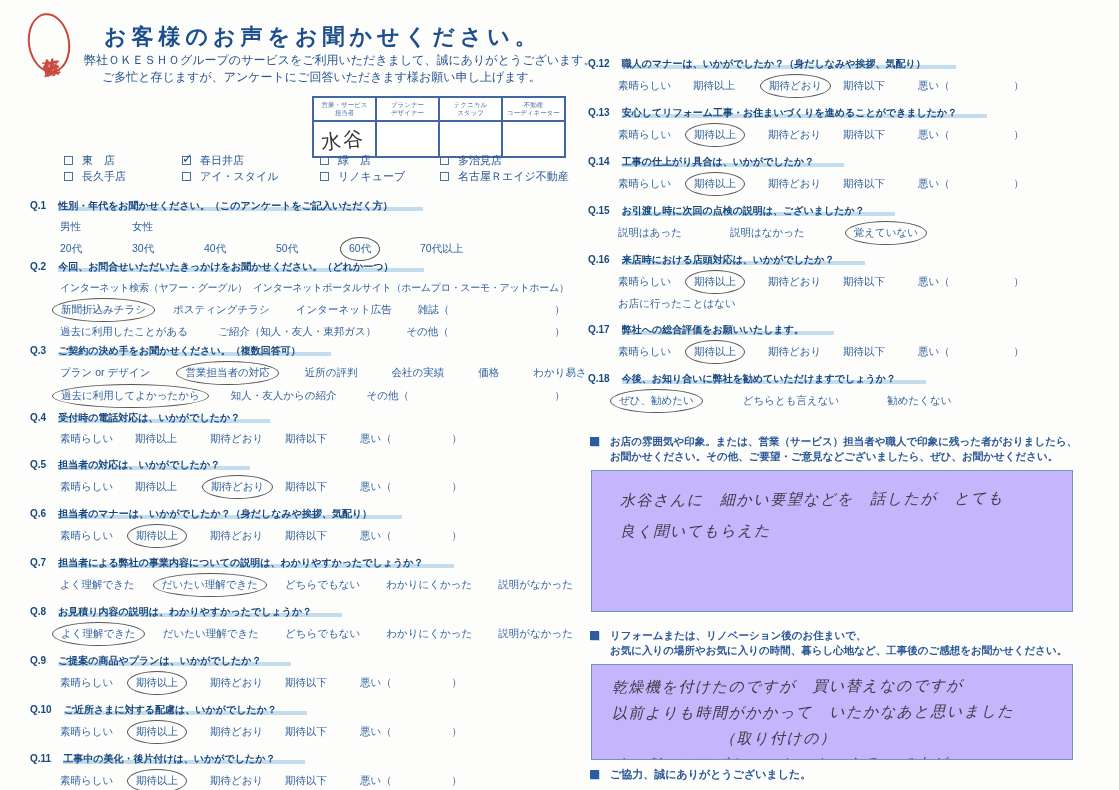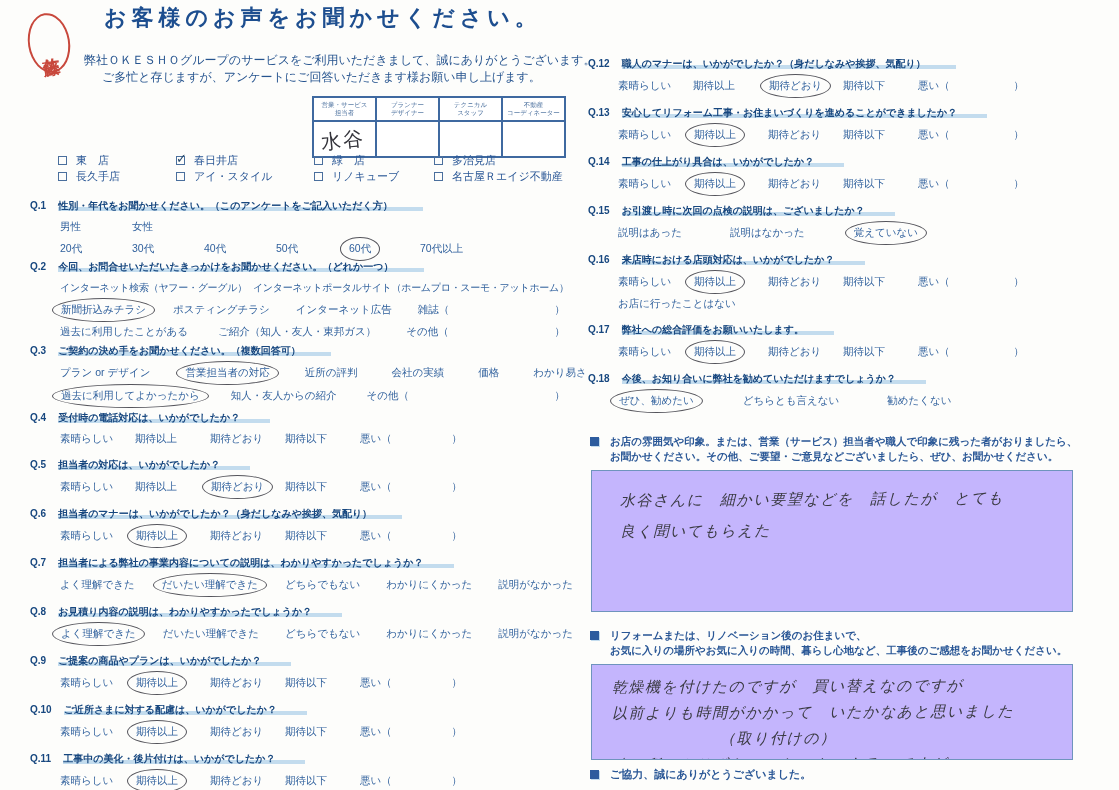--- a/index.html
+++ b/index.html
@@ -5,36 +5,36 @@
   * { margin:0; padding:0; box-sizing:border-box; }
   html,body { width:1119px; height:790px; }
   body { font-family:"Liberation Sans","DejaVu Sans",sans-serif; background:#fdfdfb; position:relative; overflow:hidden; }
   .page { position:absolute; inset:0; }
 
   
   .stamp { position:absolute; left:28px; top:13px; width:42px; height:60px;
     border:2.5px solid #c8483c; border-radius:50%; color:#c8483c;
     writing-mode:vertical-rl; text-align:center; font-weight:bold; font-size:17px;
     font-family:"DejaVu Serif",serif; line-height:40px; transform:rotate(-9deg); padding-top:3px; }
-  .title { position:absolute; left:104px; top:3px; font-size:22px; font-weight:bold;
+  .title { position:absolute; left:104px; top:22px; font-size:22px; font-weight:bold;
     color:#1d4e8f; letter-spacing:5px; }
   .intro { position:absolute; left:84px; top:52px; font-size:12px; color:#26548f; line-height:17px; }
   .intro .i2 { padding-left:18px; }
 
   
   .staff-table { position:absolute; left:312px; top:96px; display:grid;
     grid-template-columns:repeat(4,63px); border:1.5px solid #3f69a0; background:#fff; }
   .st-h { border:0.5px solid #3f69a0; font-size:6.5px; color:#4a6f9d; text-align:center;
     padding:3px 1px; line-height:8px; min-height:20px; }
   .st-c { border:0.5px solid #3f69a0; height:36px; position:relative; }
   .hand-name { position:absolute; left:7px; top:5px; font-size:20px; color:#33333a;
     transform:rotate(-6deg); letter-spacing:2px; }
 
   
-  .stores { position:absolute; left:58px; top:152px; font-size:11px; color:#2a5796; }
+  .stores { position:absolute; left:64px; top:152px; font-size:11px; color:#2a5796; }
   .store-row { display:grid; grid-template-columns:118px 138px 120px auto; line-height:16px; }
   .store-item { display:flex; align-items:center; }
   .cb { display:inline-block; width:9px; height:9px; border:1.2px solid #4a6f9d;
     margin-right:9px; position:relative; flex:none; }
   .cb .ck { position:absolute; left:-1px; top:-6px; font-size:13px; color:#27496b; font-weight:bold; }
 
   
   .col { position:absolute; }
   .col-left { left:30px; top:197px; width:535px; }
   .col-right { left:588px; top:55px; width:520px; }

